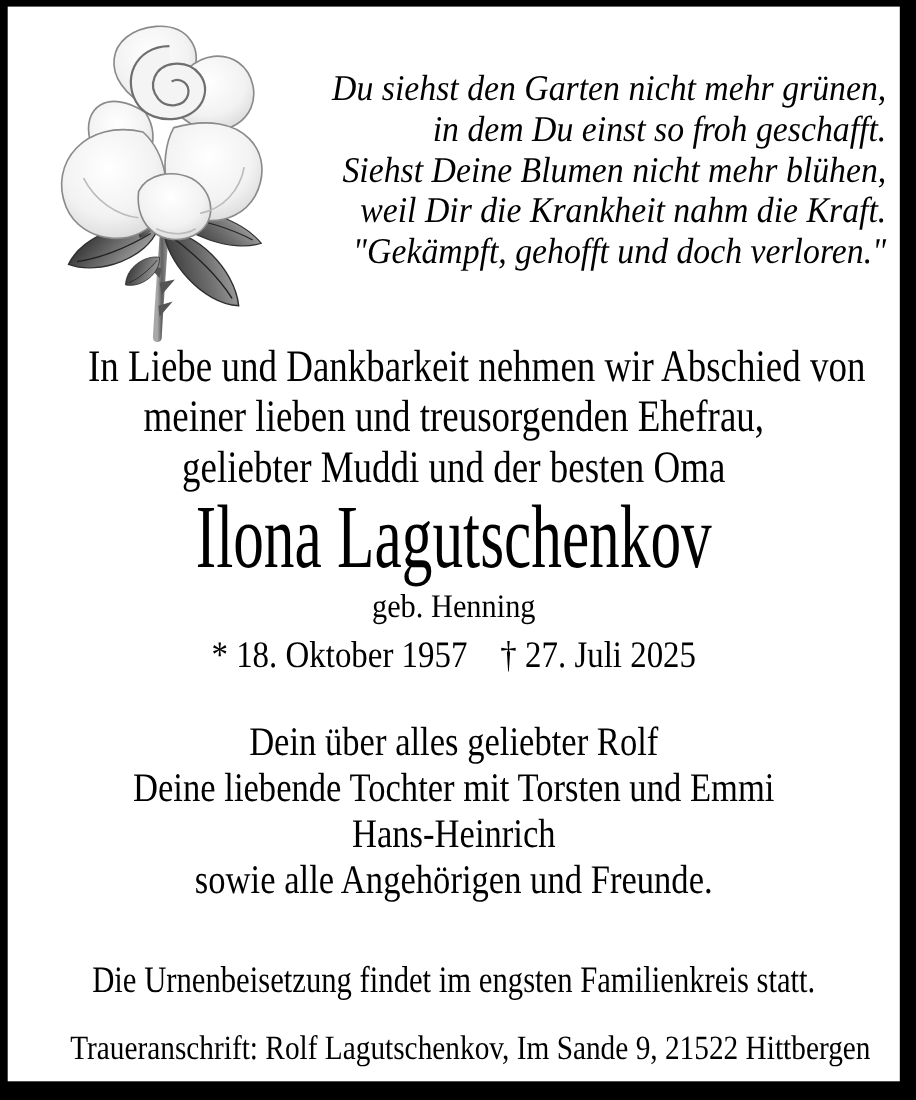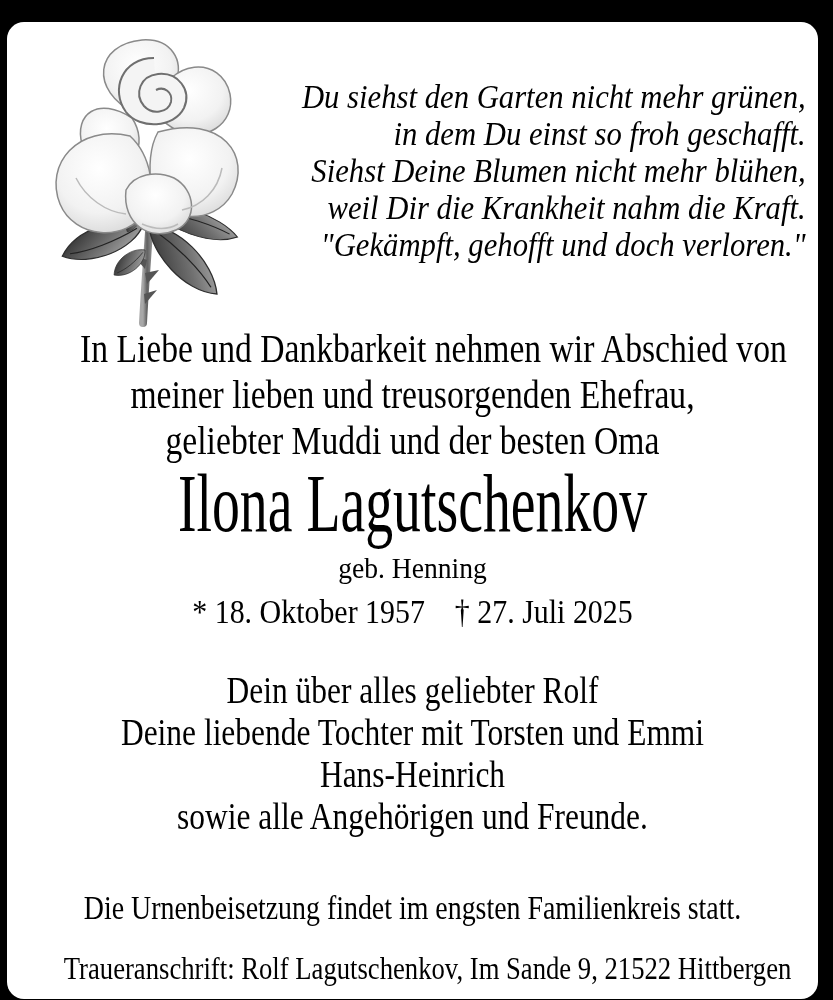--- a/index.html
+++ b/index.html
@@ -5,25 +5,24 @@
   html, body { margin: 0; padding: 0; }
   body {
     width: 833px; height: 1000px;
     background: #000000;
     position: relative;
     overflow: hidden;
     font-family: "Liberation Serif", "DejaVu Serif", serif;
     color: #000000;
   }
   .sheet {
-    position: absolute; left: 7px; top: 22px;
+    position: absolute; left: 7px; top: 6px;
     width: 811px; height: 977px;
     background: #ffffff;
     overflow: hidden;
-    border-radius: 17px;
   }
   .rose-wrap {
     position: absolute; left: 18px; top: 6px;
     width: 242px; height: 300px;
   }
   .rose-wrap svg { width: 100%; height: 100%; display: block; }
 
   .poem {
     position: absolute; top: 57px; right: 12px;
     text-align: right;

